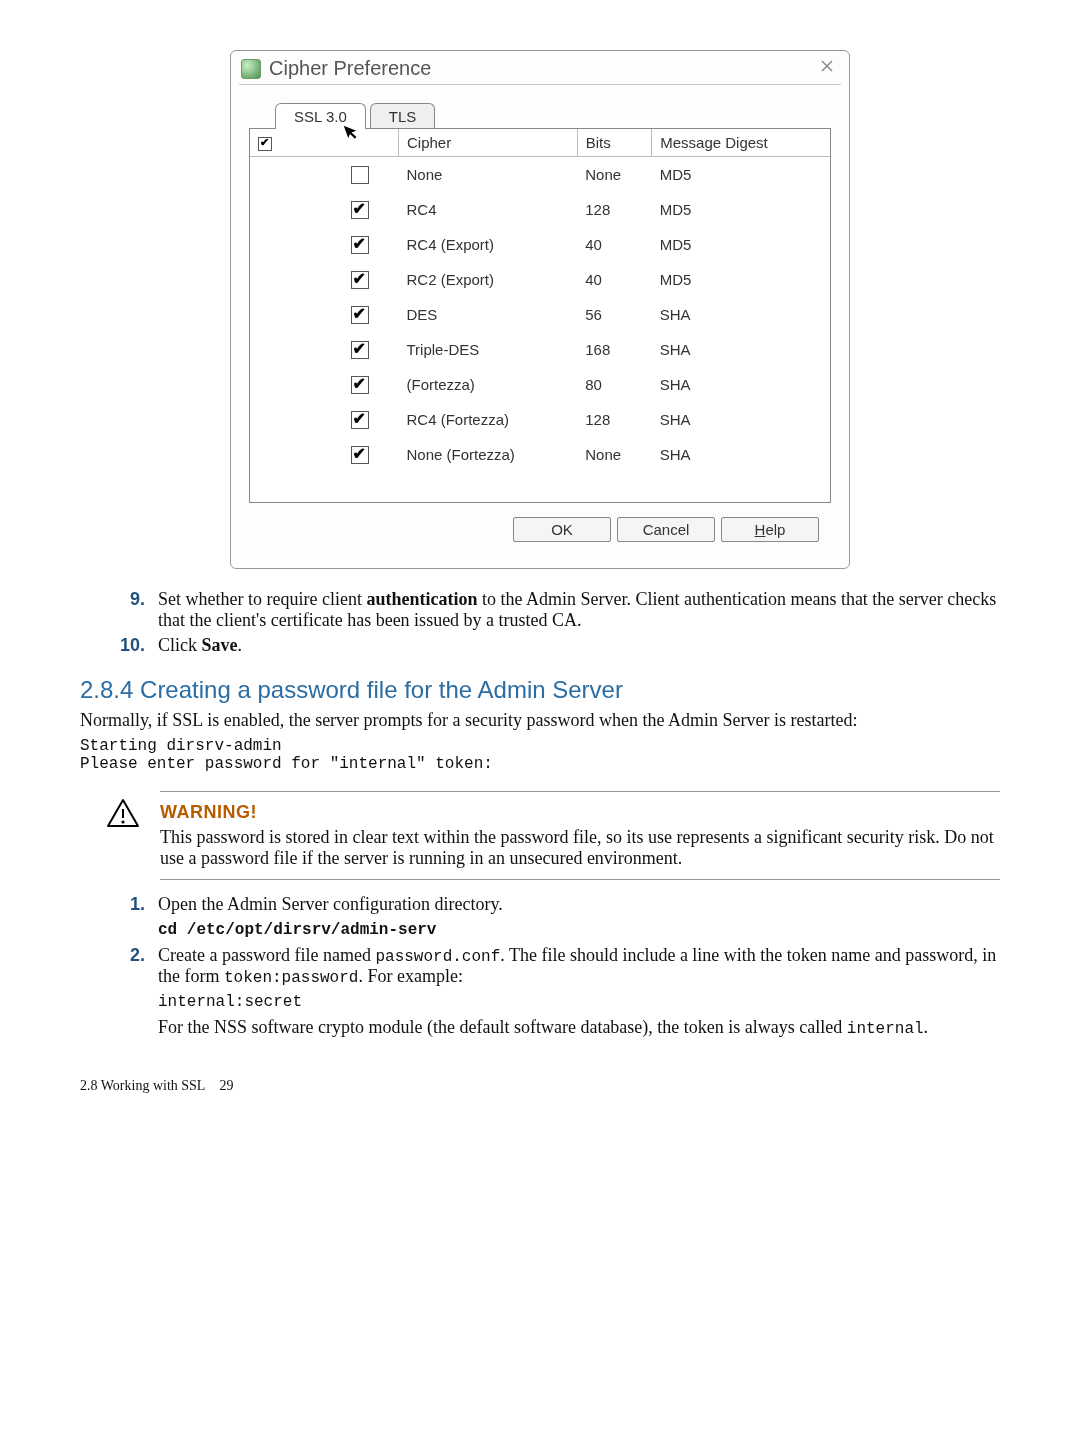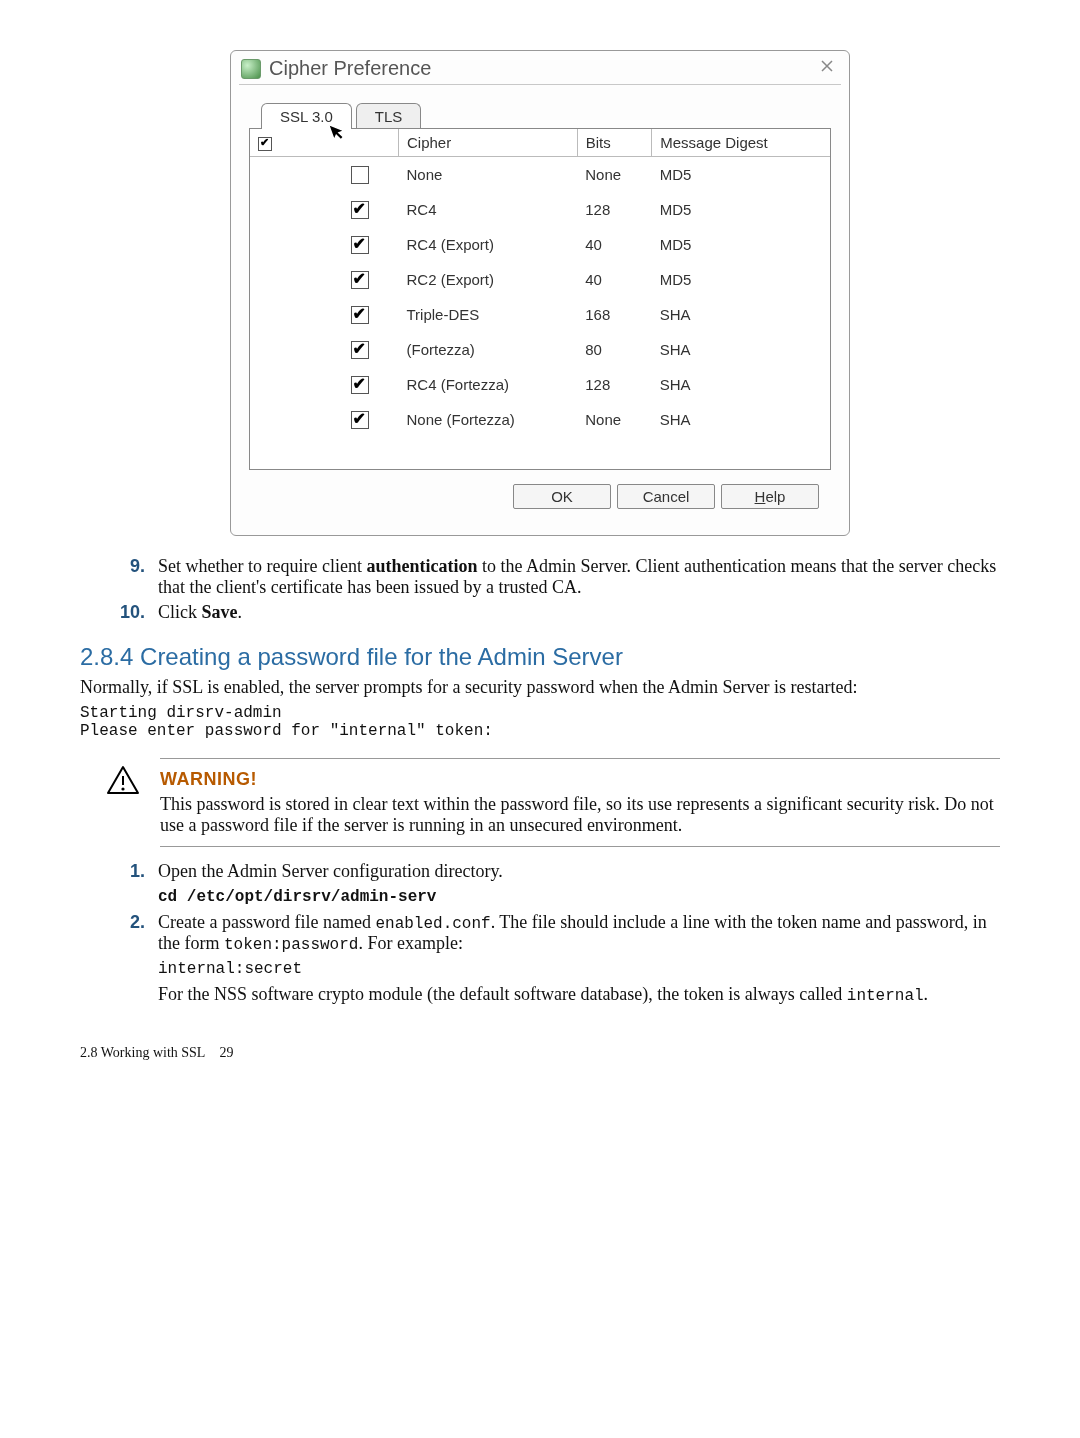--- a/index.html
+++ b/index.html
@@ -55,21 +55,21 @@
     border-top: 1px solid #c8c8c8;
     margin: 2px 8px 0 8px;
   }
   .dlg-body {
     padding: 18px 18px 12px 18px;
   }
   
   .tabrow {
     display: flex;
     align-items: center;
-    margin-left: 12px;
+    margin-left: 26px;
   }
   .tab {
     border: 1px solid #888;
     border-bottom: none;
     border-radius: 6px 6px 0 0;
     background: #efefef;
     padding: 4px 18px;
     margin-right: 4px;
     position: relative;
     z-index: 1;
@@ -258,20 +258,26 @@
                   <td>MD5</td>
                 </tr>
                 <tr>
                   <td class="cb-col"><span class="chk checked"></span></td>
                   <td>RC2 (Export)</td>
                   <td>40</td>
                   <td>MD5</td>
                 </tr>
                 <tr>
                   <td class="cb-col"><span class="chk checked"></span></td>
+                  <td>DES</td>
+                  <td>56</td>
+                  <td>SHA</td>
+                </tr>
+                <tr>
+                  <td class="cb-col"><span class="chk checked"></span></td>
                   <td>Triple-DES</td>
                   <td>168</td>
                   <td>SHA</td>
                 </tr>
                 <tr>
                   <td class="cb-col"><span class="chk checked"></span></td>
                   <td>(Fortezza)</td>
                   <td>80</td>
                   <td>SHA</td>
                 </tr>
@@ -325,21 +331,21 @@
     <div class="warn-title">WARNING!</div>
     <div>This password is stored in clear text within the password file, so its use represents a significant security risk. Do not use a password file if the server is running in an unsecured environment.</div>
   </div>
 
   <ol class="numsteps body" start="1">
     <li>
       <span>Open the Admin Server configuration directory.</span>
       <span class="codeblock" style="font-weight:bold;">cd /etc/opt/dirsrv/admin-serv</span>
     </li>
     <li>
-      <span>Create a password file named </span><code class="inline">enabled.conf</code><span>. The file should include a line with the token name and password, in the form </span><code class="inline">token:password</code><span>. For example:</span>
+      <span>Create a password file named </span><code class="inline">password.conf</code><span>. The file should include a line with the token name and password, in the form </span><code class="inline">token:password</code><span>. For example:</span>
       <span class="codeblock">internal:secret</span>
       <p class="para"><span>For the NSS software crypto module (the default software database), the token is always called </span><code class="inline">internal</code>.</p>
     </li>
   </ol>
 
   <div class="footer">
     <span>2.8 Working with SSL</span>&nbsp;&nbsp;&nbsp;&nbsp;<span>29</span>
   </div>
 </div>
 

